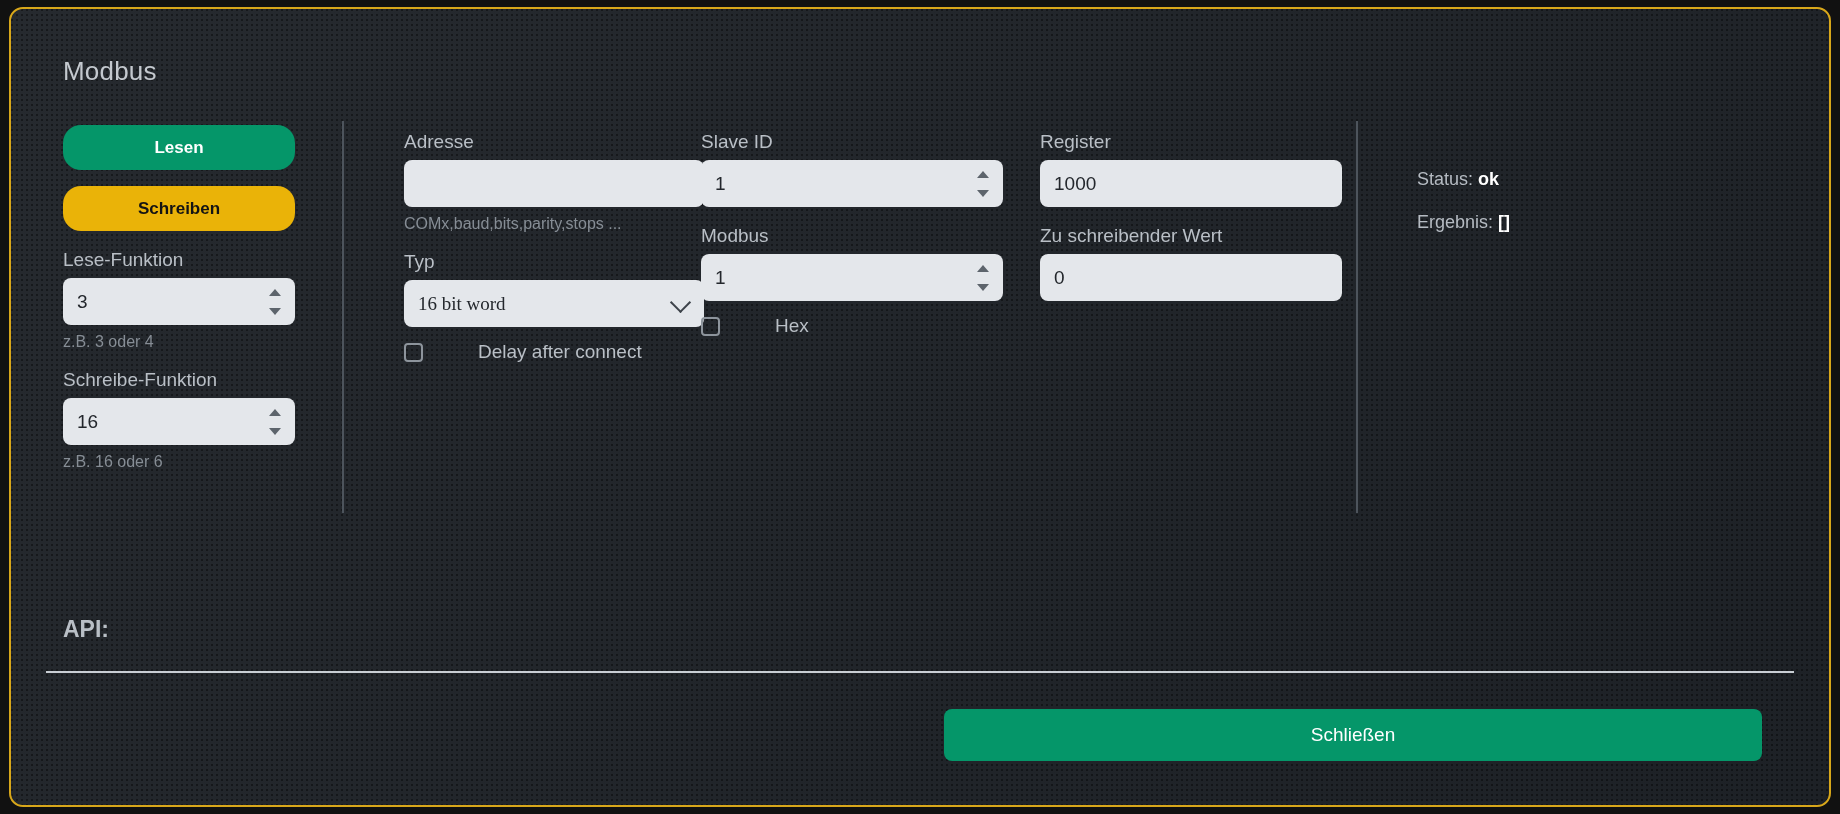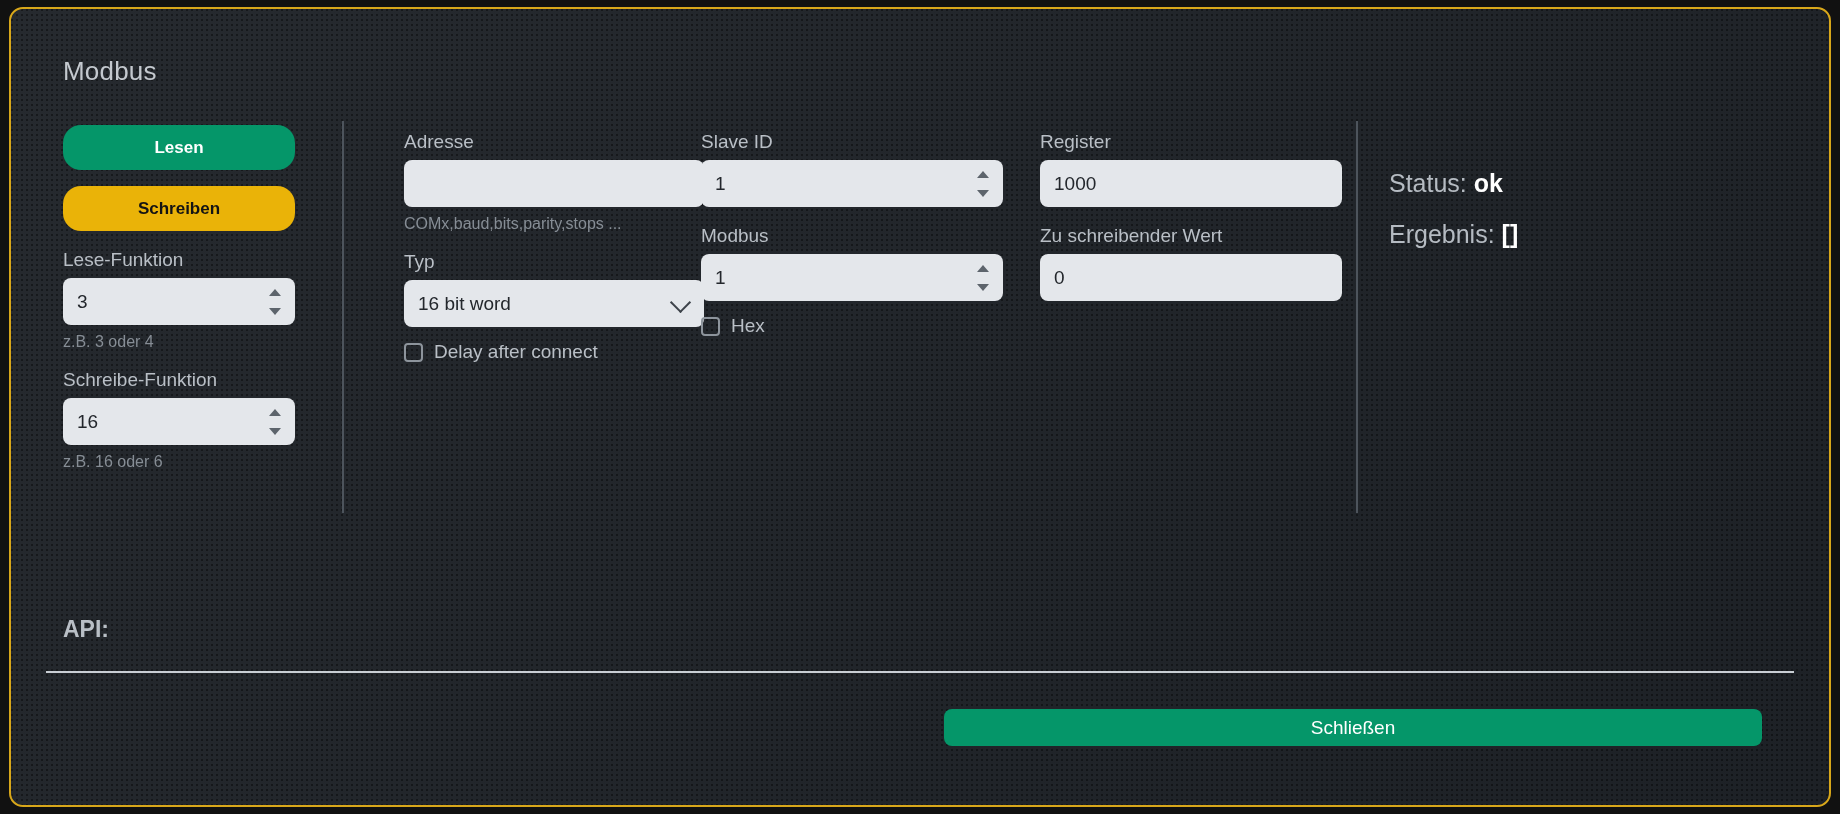--- a/index.html
+++ b/index.html
@@ -112,21 +112,21 @@
   .spinner i {
     display: block;
     width: 0; height: 0;
     border-left: 6px solid transparent;
     border-right: 6px solid transparent;
   }
   .spinner i.up   { border-bottom: 7px solid #5d646c; }
   .spinner i.down { border-top: 7px solid #5d646c; }
 
   .select-wrap { position: relative; width: 100%; }
-  .select-wrap .txt-input { padding-right: 44px; }
+  .select-wrap .txt-input { padding-right: 44px; font-family: Liberation Serif, serif; }
   .chev {
     position: absolute;
     right: 16px;
     top: 50%;
     width: 15px; height: 15px;
     margin-top: -9px;
     border-right: 2.6px solid #3d434a;
     border-bottom: 2.6px solid #3d434a;
     transform: rotate(45deg);
     pointer-events: none;
@@ -159,20 +159,21 @@
   .fcol-1 { left: 0px;   width: 300px; margin-left: 40px; }
   .fcol-2 { left: 337px; width: 302px; }
   .fcol-3 { left: 676px; width: 302px; }
 
   
   .cbrow {
     display: flex;
     align-items: center;
     margin-top: 14px;
     cursor: pointer;
+    gap: 44px;
   }
   .cbox {
     width: 19px;
     height: 19px;
     border: 2px solid #8d949c;
     border-radius: 4px;
     background: transparent;
     margin-right: 11px;
     flex: 0 0 auto;
   }
@@ -182,24 +183,25 @@
   }
 
   
   .status-panel {
     position: absolute;
     left: 1378px;
     top: 160px;
     width: 400px;
   }
   .status-line {
-    font-size: 25px;
+    font-size: 18px;
     color: #b5bbc2;
     margin-bottom: 22px;
     white-space: nowrap;
+    margin-left: 28px;
   }
   .status-line b {
     color: #ffffff;
     font-weight: 700;
   }
 
   
   .api-row {
     position: absolute;
     left: 52px;
@@ -209,21 +211,21 @@
     color: #b9bfc6;
   }
   .api-row span.val { font-weight: 400; margin-left: 6px; }
 
   
   .footer-btn {
     position: absolute;
     left: 933px;
     top: 700px;
     width: 818px;
-    height: 37px;
+    height: 52px;
     background: #059669;
     color: #ffffff;
     border: none;
     border-radius: 8px;
     font-family: "Liberation Sans", sans-serif;
     font-size: 19px;
     font-weight: 400;
     cursor: pointer;
   }
 </style>

